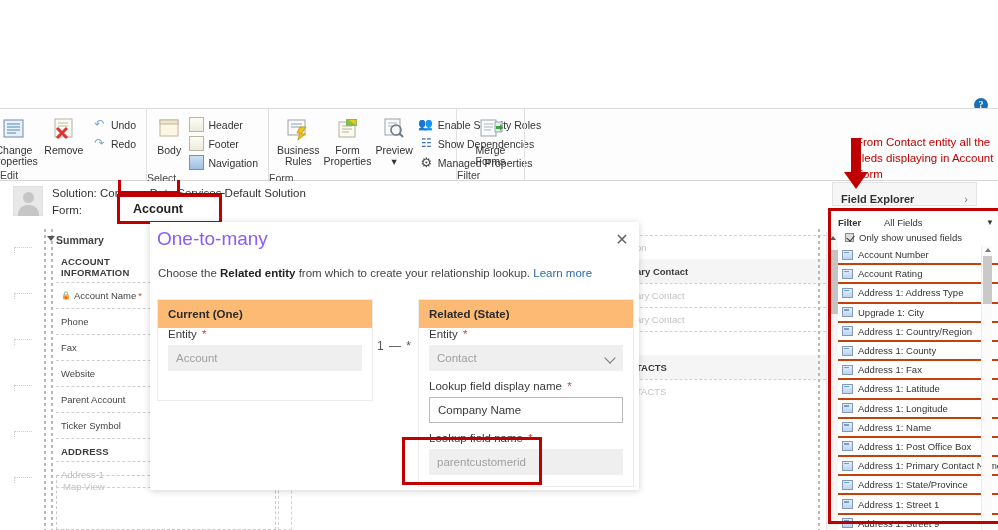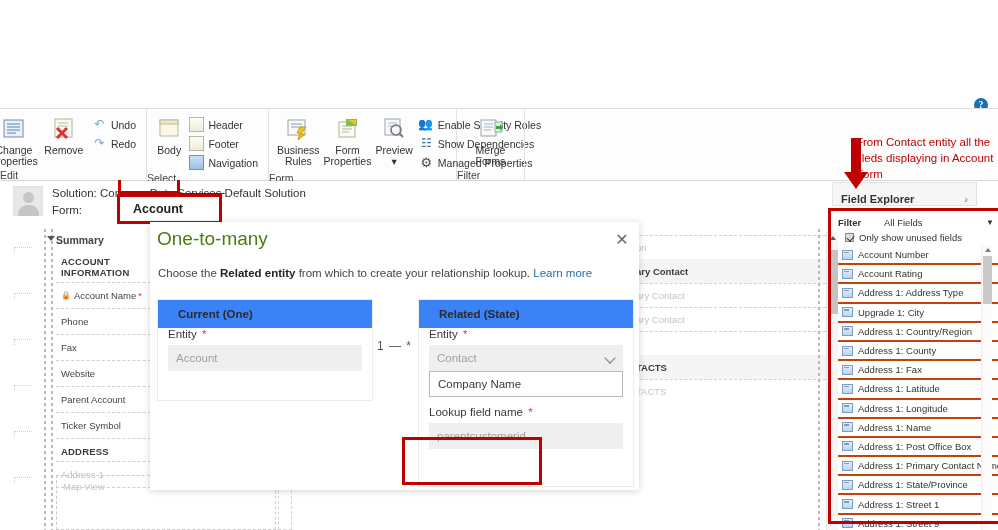--- a/index.html
+++ b/index.html
@@ -132,36 +132,36 @@
   }
   .mapbox .lbl { position:absolute; left:6px; top:5px; font-size:9.5px; color:#c4c4c4;}
   .mapbox-side { position:absolute; left:278px; top:246px; width:14px; height:55px; border:1px dashed #d4d4d4;}
 
   
   .dialog {
     position:absolute; left:150px; top:222px; width:489px; height:268px;
     background:#ffffff; box-shadow:0 1px 7px rgba(0,0,0,.18);
   }
   .dlg-title {
-    position:absolute; left:7px; top:6px; font-size:19px; color:#4d7c0f; font-weight:400;
+    position:absolute; left:7px; top:6px; font-size:19px; color:#8b5cf6; font-weight:400;
   }
   .dlg-close {
     position:absolute; right:8px; top:9px; width:18px; height:18px;
     color:#666; font-size:16px; line-height:18px; text-align:center; cursor:pointer;
   }
   .dlg-sub {
     position:absolute; left:8px; top:45px; font-size:11.5px; color:#444;
   }
   .dlg-sub b { font-weight:bold; color:#222; }
   .dlg-sub a { color:#2d6ca8; text-decoration:none; }
 
   .panel { position:absolute; background:#fff; box-shadow:0 0 0 1px #ececec; }
   .panel-hdr {
-    background:#3b82f6; font-size:11.5px; font-weight:bold; color:#2b2b2b;
-    padding:8px 20px;
+    background:#fdba74; font-size:11.5px; font-weight:bold; color:#2b2b2b;
+    padding:8px 10px;
   }
   .panel-body { padding:0 10px 12px 10px; }
   .flabel { font-size:11.5px; color:#3a3a3a; margin-bottom:5px; }
   .finput {
     height:26px; background:#efefef; border:none; display:flex; align-items:center;
     padding:0 8px; font-size:11.5px; color:#a0a0a0; position:relative;
   }
   .finput.white { background:#fff; border:1px solid #b9b9b9; color:#3a3a3a; }
   .chev {
     position:absolute; right:9px; top:9px; width:8px; height:8px;
@@ -501,20 +501,21 @@
 
     <div class="panel" style="left:269px; top:78px; width:214px; height:186px;">
       <div class="panel-hdr">Related (State)</div>
       <div class="panel-body">
         <div class="flabel"><span>Entity</span> <span class="req">*</span></div>
         <div class="finput">
             <span>Contact</span>
           <span class="chev"></span>
         </div>
 
+        <div class="flabel" style="margin-top:9px;"><span>Lookup field display name</span> <span class="req">*</span></div>
         <div class="finput white">
             <span>Company Name</span>
           </div>
 
         <div class="flabel" style="margin-top:9px;"><span>Lookup field name</span> <span class="req">*</span></div>
         <div class="finput">
             <span>parentcustomerid</span>
           </div>
       </div>
     </div>

